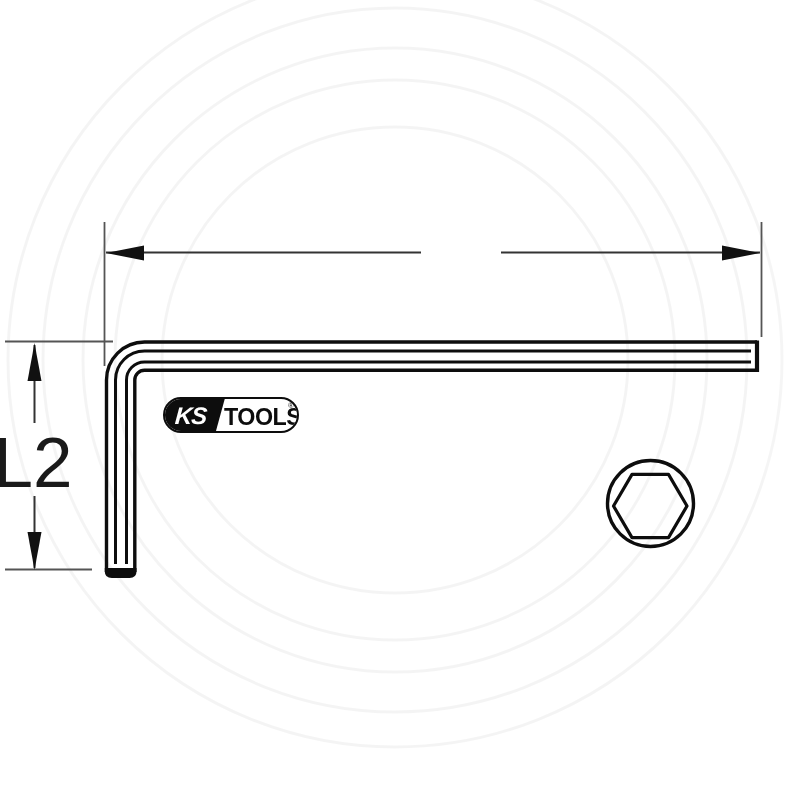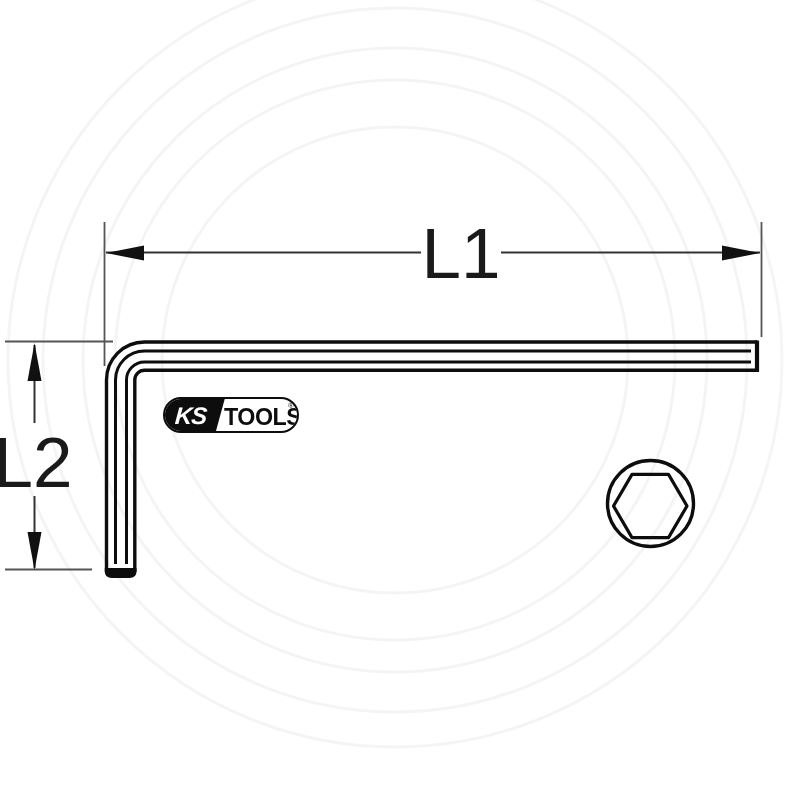--- a/index.html
+++ b/index.html
@@ -130,21 +130,20 @@
       <line stroke-width="4.2" x1="757" y1="340.5" x2="757" y2="372"></line>
     </g>
     <path fill="#0d0d0d" d="M 104.8 568 L 136.5 568 L 136.5 571.5 Q 136.5 578 129.5 578 L 111.8 578 Q 104.8 578 104.8 571.5 Z"></path>
 
     <g stroke="#0d0d0d" fill="none">
       <circle cx="650.5" cy="503.5" r="43" stroke-width="3.4"></circle>
       <polygon stroke-width="3.2" stroke-linejoin="round" points="687,506 668.5,474.4 632,474.4 613.5,506 632,537.6 668.5,537.6"></polygon>
     </g>
   </svg>
 
-  <div class="dim-label l1">L1</div>
   <div class="dim-label l2">L2</div>
 
   <div class="logo">
     <div class="logo-blob"></div>
     <span class="logo-ks">KS</span>
     <span class="logo-tools">TOOLS</span>
     <span class="logo-reg">®</span>
   </div>
 
 </div>

